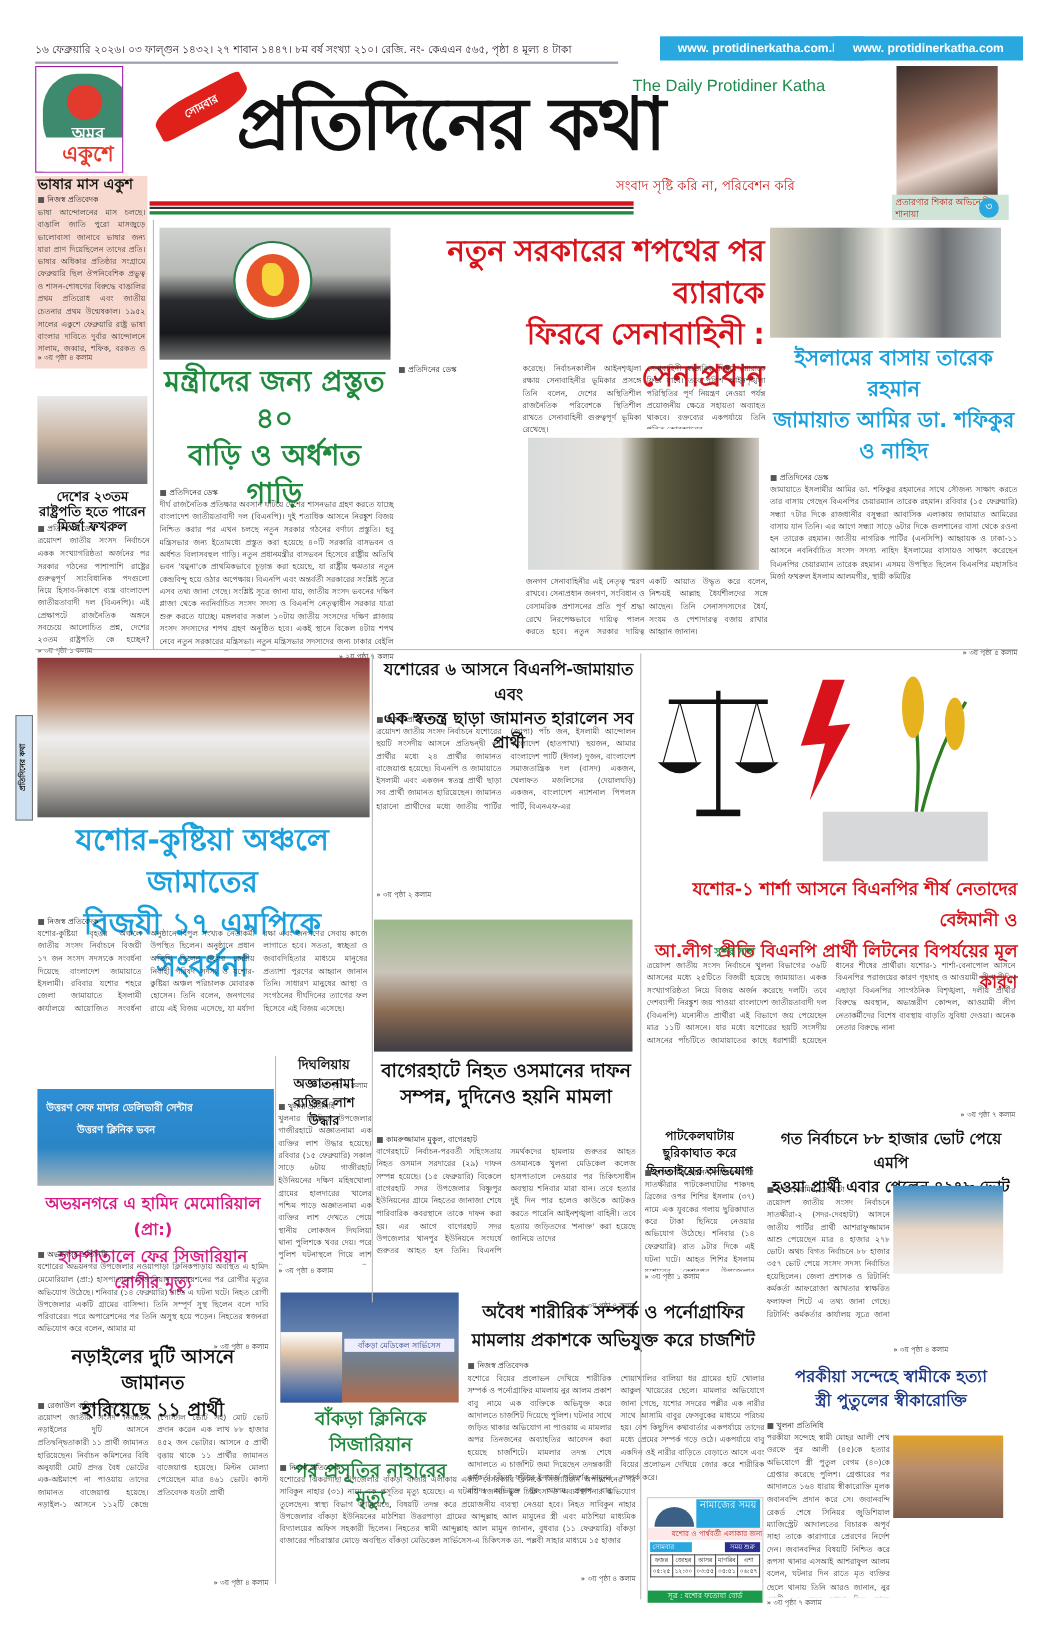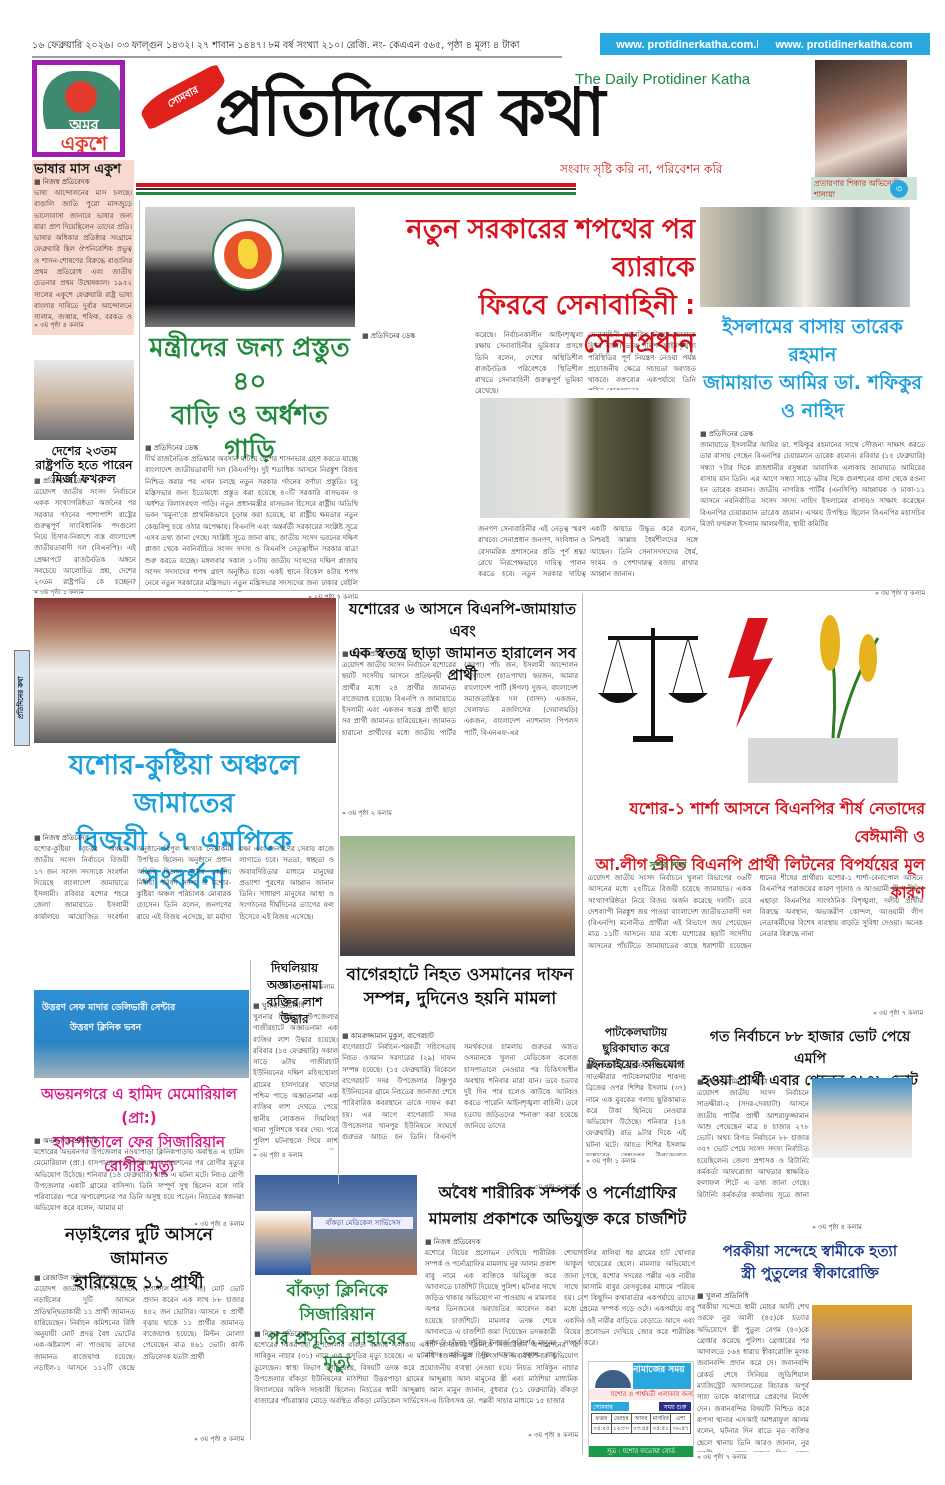--- a/index.html
+++ b/index.html
@@ -1,21 +1,21 @@
 <!DOCTYPE html>
 <html><head>
 <meta charset="utf-8">
 <style>
 *{box-sizing:border-box;margin:0;padding:0}
 body{width:945px;height:1485px;background:#fff;font-family:"DejaVu Sans",sans-serif;color:#222;position:relative;overflow:hidden}
 .abs{position:absolute}
 .dateline{left:32px;top:38px;font-size:9.5px;color:#222;white-space:nowrap}
 .rule-top{left:32px;top:56px;width:530px;height:2px;background:#9aa0aa}
 .web{top:33px;height:22px;background:#29a8e0;color:#fff;font-family:"Liberation Sans",sans-serif;font-weight:bold;font-size:11px;display:flex;align-items:center;justify-content:center}
-.logo-box{left:32px;top:60px;width:93px;height:97px;border:5px solid #a21caf;background:#fff;overflow:hidden}
+.logo-box{left:32px;top:60px;width:80px;height:97px;border:1px solid #a21caf;background:#fff;overflow:hidden}
 .logo-map{position:absolute;left:6px;top:6px;width:82px;height:84px;background:#3d8a6e;border-radius:38% 46% 40% 50%}
 .logo-sun{position:absolute;left:28px;top:16px;width:32px;height:32px;border-radius:50%;background:#e23b2e}
 .logo-t1{position:absolute;left:14px;top:48px;width:66px;text-align:center;color:#fff;font-weight:bold;font-size:15px}
 .logo-t2{position:absolute;left:6px;top:64px;width:82px;text-align:center;color:#e23b2e;font-weight:bold;font-size:19px;background:#fff;border-radius:3px}
 .mast{left:215px;top:62px;font-family:"DejaVu Serif",serif;font-weight:bold;font-size:66px;color:#111;letter-spacing:-2px;white-space:nowrap}
 .somobar{left:138px;top:83px;width:90px;height:28px;background:#e0201a;color:#fff;font-size:10px;font-weight:bold;transform:rotate(-28deg);border-radius:40% 10% 40% 10%;display:flex;align-items:center;justify-content:center}
 .english{left:575px;top:70px;font-family:"Liberation Sans",sans-serif;font-size:15px;color:#1f8a4c}
 .tagline{left:560px;top:160px;font-size:12px;color:#d02020;white-space:nowrap}
 .band{left:136px;width:440px;height:4px}
 .feat-img{left:815px;top:60px;width:92px;height:118px;background:linear-gradient(160deg,#3b2e2a,#9c7160 45%,#e8d5cc 70%,#5a463e)}
@@ -30,21 +30,21 @@
 .photo{background:#888}
 .h-green{color:#1f8a3c;font-weight:bold;text-align:center}
 .h-red{color:#d8131b;font-weight:bold;text-align:right}
 .h-blue{color:#1aa0dc;font-weight:bold;text-align:center}
 .h-black{color:#111;font-weight:bold;text-align:center}
 .vrule{width:1px;background:#bbb}
 .hrule{height:1px;background:#bbb}
 .namaz{left:588px;top:1361px;width:106px;height:96px;border:1px solid #ccc;background:#fff}
 .namaz .head{position:absolute;left:0;top:0;width:104px;height:26px}
 .namaz .dome{position:absolute;left:6px;top:8px;width:36px;height:18px;background:#3c5f85;border-radius:18px 18px 0 0}
-.namaz .title{position:absolute;left:44px;top:1px;width:58px;height:26px;background:#29a8e0;color:#fff;font-size:9px;font-weight:bold;line-height:12px}
+.namaz .title{position:absolute;left:44px;top:1px;width:58px;height:26px;background:#29a8e0;color:#fff;font-size:9px;font-weight:normal;text-align:center;line-height:12px}
 .namaz .sub{position:absolute;left:0;top:27px;width:104px;height:11px;background:#fde9e9;color:#c0211b;font-size:6.5px;text-align:right;line-height:11px}
 .namaz .day{position:absolute;left:2px;top:40px;width:38px;height:9px;background:#29a8e0;color:#fff;font-size:6px;line-height:9px;padding-left:2px}
 .namaz .start{position:absolute;left:70px;top:40px;width:32px;height:9px;background:#2b2f8f;color:#fff;font-size:6px;line-height:9px;text-align:center}
 .namaz table{position:absolute;left:2px;top:51px;width:100px;border-collapse:collapse;font-size:5.5px}
 .namaz td{border:1px solid #555;text-align:center;height:10px}
 .namaz .src{position:absolute;left:0;top:84px;width:104px;height:11px;background:#1a9a4a;color:#fff;font-size:6.5px;text-align:center;line-height:11px}
 .vtag{left:14px;top:650px;width:16px;height:96px;background:#cde0f2;border:1px solid #777;writing-mode:vertical-rl;transform:rotate(180deg);font-size:7px;font-weight:bold;color:#111;text-align:center}
 </style>
 </head>
 <body>

